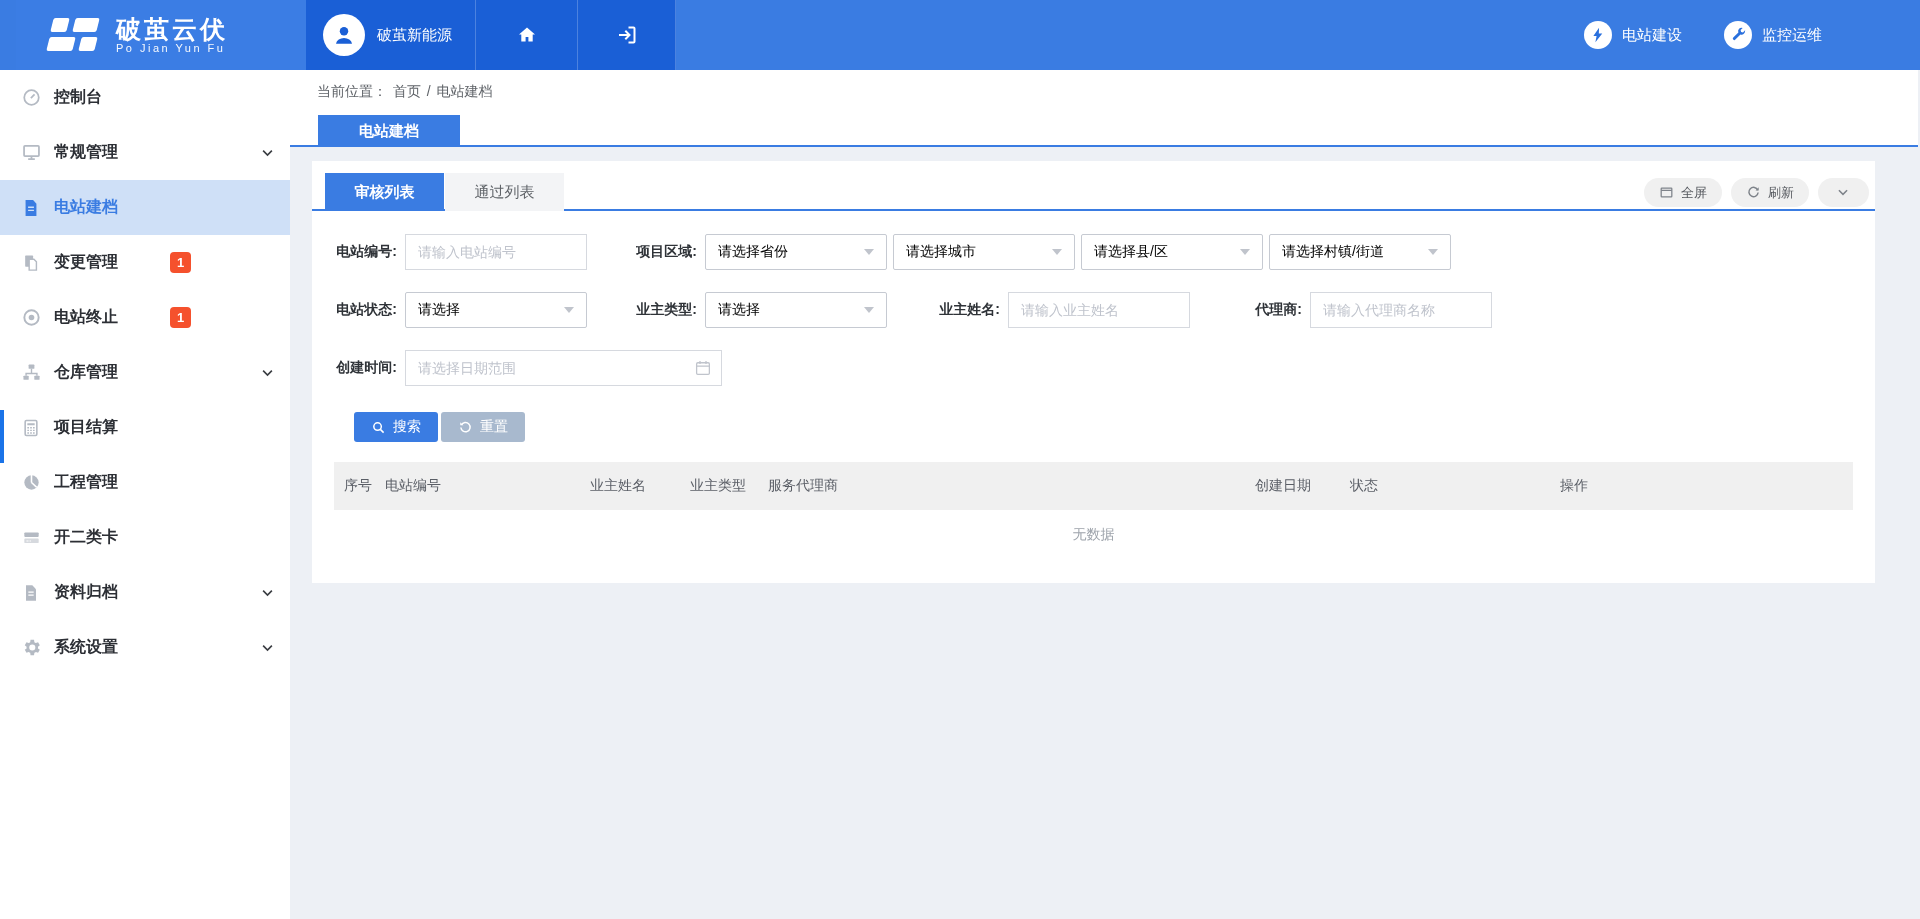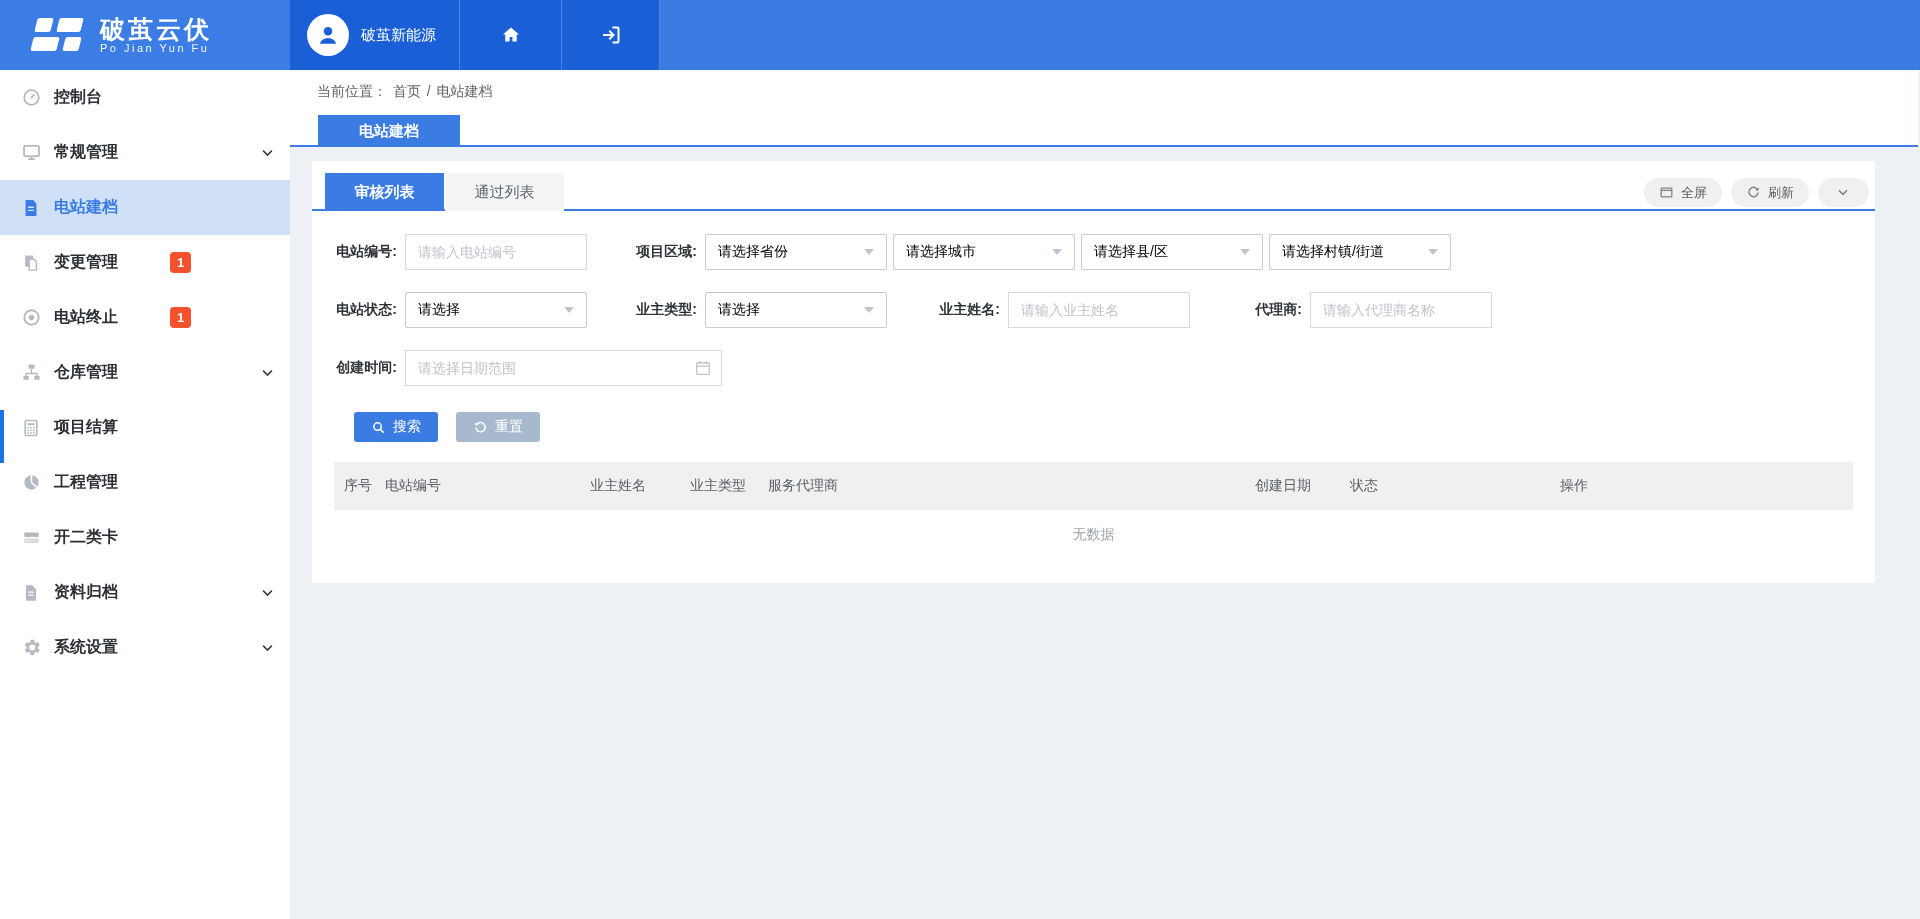--- a/index.html
+++ b/index.html
@@ -1,21 +1,21 @@
 <!DOCTYPE html>
 <html><head>
 <meta charset="utf-8">
 <style>
   * { margin:0; padding:0; box-sizing:border-box; }
   html,body { width:1920px; height:919px; overflow:hidden;
     font-family:"Liberation Sans","DejaVu Sans",sans-serif; background:#edf0f5; }
 
   
   .topbar { position:absolute; left:0; top:0; width:1920px; height:70px;
-    background:#3a7ce2; display:flex; align-items:stretch; color:#fff; }
+    background:#3a7ce2; display:flex; align-items:stretch; color:#fff;padding-left:16px; }
   .logo { width:290px; background:#3b7de4; display:flex; align-items:center; padding-left:34px; }
   .logo-mark { position:relative; width:52px; height:40px; margin-right:14px; }
   .logo-mark i { position:absolute; background:#fff; transform:skewX(-14deg); border-radius:2px; }
   .lm1 { left:2px;  top:3px;  width:16px; height:14px; }
   .lm2 { left:24px; top:3px;  width:24px; height:14px; }
   .lm3 { left:-2px; top:22px; width:26px; height:14px; }
   .lm4 { left:30px; top:22px; width:16px; height:14px; }
   .logo-text .t1 { font-size:25px; font-weight:bold; letter-spacing:3px; line-height:26px; }
   .logo-text .t2 { font-size:11px; letter-spacing:2.5px; opacity:.95; }
   .tb-sec { background:#1a5fd6; display:flex; align-items:center; justify-content:center;
@@ -79,21 +79,21 @@
   .tin::placeholder { color:#bfc3cc; }
   .sel { width:182px; height:36px; border:1px solid #c6cad2; border-radius:2px; background:#fff;
     display:flex; align-items:center; padding:0 12px; position:relative; cursor:pointer; margin-right:6px; }
   .sel .ph { font-size:14px; color:#000000; }
   .caret { position:absolute; right:12px; width:0; height:0; border-left:5px solid transparent;
     border-right:5px solid transparent; border-top:6px solid #c0c4cc; }
   .date { width:317px; position:relative; }
   .cal-ic { position:absolute; right:10px; top:9px; width:18px; height:18px; color:#c0c4cc; }
 
   
-  .actions { display:flex; gap:18px; margin-left:22px; margin-top:26px;padding-left:20px; }
+  .actions { display:flex; gap:3px; margin-left:22px; margin-top:26px;padding-left:20px; }
   .btn { height:30px; border:none; border-radius:3px; color:#fff; font-size:14px;
     display:flex; align-items:center; gap:7px; padding:0 17px; cursor:pointer; font-family:inherit; }
   .btn-search { background:#3a7ce2; }
   .btn-reset { background:#a8b9ce; }
   .btn .bic { width:15px; height:15px; display:flex; }
 
   
   .thead { margin:20px 22px 0 22px; height:48px; background:#f0f0f0; display:grid;
     grid-template-columns:41px 205px 100px 78px 487px 95px 210px 115px 1fr; align-items:center; }
   .th { font-size:14px; color:#5a5e66; padding-left:10px; white-space:nowrap; }
@@ -136,20 +136,38 @@
   </div>
   <div class="tb-sec tb-login">
     <span>
       <svg width="24" height="24" viewBox="0 0 24 24" fill="none" stroke="#fff" stroke-width="2">
         <path d="M13.5 4.5H18.5a1 1 0 0 1 1 1v13a1 1 0 0 1-1 1h-5"></path>
         <path d="M4 12h10M10.3 7.8L14.5 12l-4.2 4.2"></path>
       </svg>
     </span>
   </div>
 
+  <div class="tb-right">
+    <div class="tb-link">
+      <span class="circ">
+        <svg width="18" height="18" viewBox="0 0 24 24">
+            <path d="M13.4 2.2L5.8 13.4h4.3L8.5 21.6l9.2-11.6h-4.6z" fill="#2a70dd"></path>
+          </svg>
+      </span>
+      <span>电站建设</span>
+    </div>
+    <div class="tb-link">
+      <span class="circ">
+        <svg width="17" height="17" viewBox="0 0 24 24">
+            <path d="M21.2 6a4.8 4.8 0 0 1-6.4 4.6l-7.2 7.2a2.1 2.1 0 1 1-3-3l7.2-7.2A4.8 4.8 0 0 1 17.9 1.3l-3 3 .8 2.6 2.6.8 3-3c.2.4.1.8-.1 1.3z" fill="#2a70dd"></path>
+          </svg>
+      </span>
+      <span>监控运维</span>
+    </div>
+  </div>
 </div>
 
 <div class="sidebar">
 
   <div class="side-item">
     <span class="sicon">
       <svg width="21" height="21" viewBox="0 0 24 24" fill="none" stroke="currentColor" stroke-width="2">
           <circle cx="12" cy="12" r="8.3"></circle>
           <path d="M11.3 12.7l4.2-4.2"></path>
         </svg>

